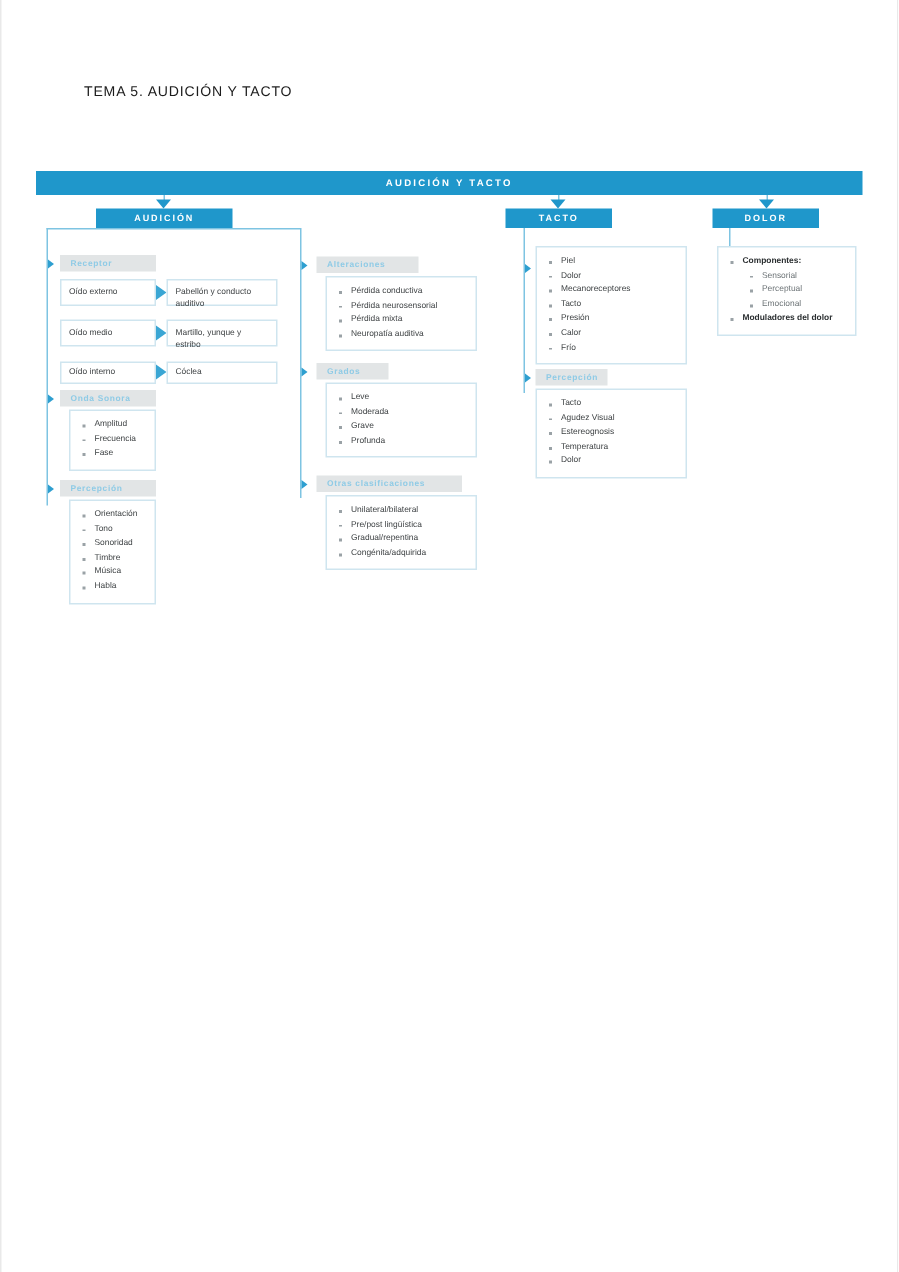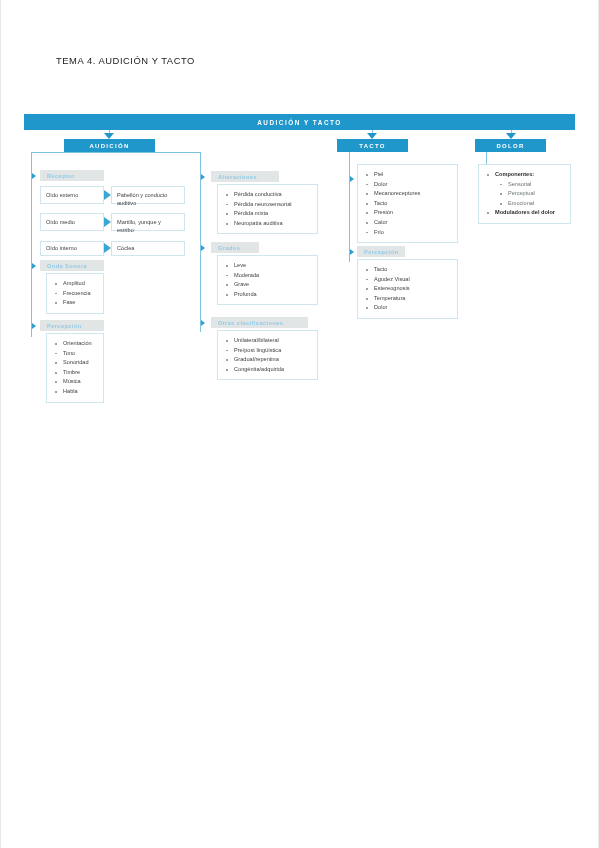--- a/index.html
+++ b/index.html
@@ -161,21 +161,21 @@
   .box li.sub::before { left: 16px; }
 </style>
 </head>
 <body>
 
 <div id="page">
 
   <div class="page-edge-left"></div>
   <div class="page-edge-right"></div>
 
-  <div class="doc-title">TEMA 4. AUDICIÓN Y TACTO</div>
+  <div class="doc-title">TEMA 5. AUDICIÓN Y TACTO</div>
 
   <div class="root-banner">AUDICIÓN Y TACTO</div>
 
   <div class="vline" style="left:109px; top:130px; height:5px;"></div>
   <div class="down-arrow" style="left:104px; top:133px;"></div>
 
   <div class="vline" style="left:372px; top:130px; height:5px;"></div>
   <div class="down-arrow" style="left:367px; top:133px;"></div>
 
   <div class="vline" style="left:511px; top:130px; height:5px;"></div>

